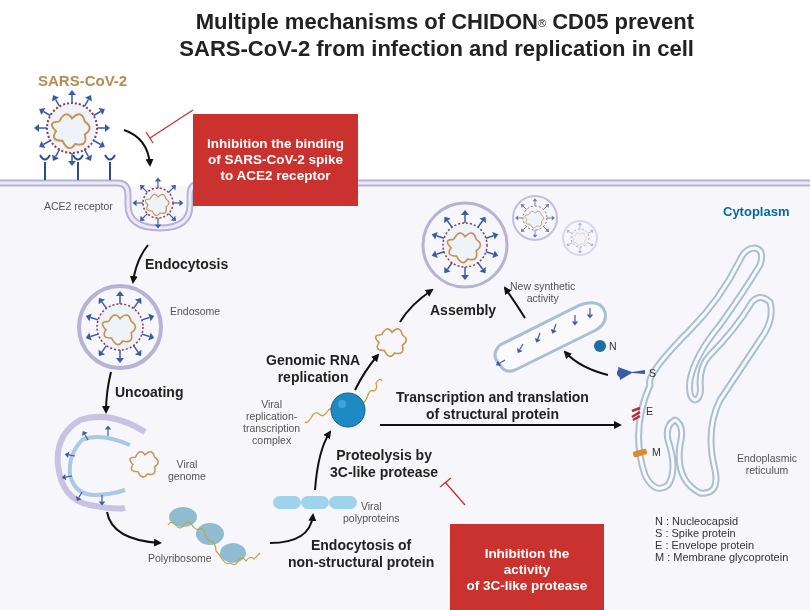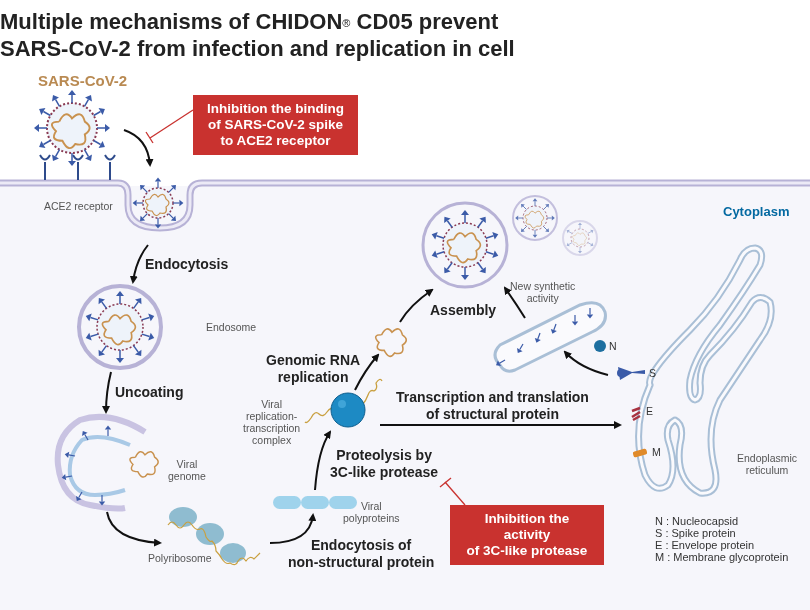--- a/index.html
+++ b/index.html
@@ -1,28 +1,28 @@
 <!DOCTYPE html>
 <html><head>
 <meta charset="utf-8">
 <style>
   html, body { margin:0; padding:0; }
   body { width:810px; height:610px; background:#ffffff; position:relative; overflow:hidden;
          font-family:"Liberation Sans", sans-serif; }
   .cell-bg { position:absolute; left:0; top:186px; width:810px; height:424px; background:#f6f6fb; }
   svg.diagram { position:absolute; left:0; top:0; width:810px; height:610px; }
   .txt { position:absolute; white-space:nowrap; }
-  .title { left:0; width:694px; top:8px; text-align:left; font-size:22px; font-weight:bold; color:#222; line-height:27px; }
+  .title { left:0; width:694px; top:8px; text-align:right; font-size:22px; font-weight:bold; color:#222; line-height:27px; }
   .title sup { font-size:11px; font-weight:normal; vertical-align:top; position:relative; top:2px; }
   .sars { left:38px; top:72px; font-size:15px; font-weight:bold; color:#b98a52; }
   .small { font-size:10.5px; color:#555; text-align:center; line-height:12px; }
   .step { font-size:14px; font-weight:bold; color:#222; line-height:17px; text-align:center; }
   .cyto { font-size:13px; font-weight:bold; color:#0369a1; }
   .redbox { position:absolute; background:#c9322f; color:#fff; font-weight:bold; font-size:13.5px;
-            text-align:center; line-height:16px; padding:6px 10px; box-sizing:border-box; }
+            text-align:center; line-height:16px; padding:22px 10px; box-sizing:border-box;margin-top:19px; }
   .legend { position:absolute; left:655px; top:515px; font-size:11px; color:#333; line-height:12px; }
   .legend div { white-space:nowrap; }
 </style>
 </head>
 <body>
 
 <div class="cell-bg"></div>
 
 <svg class="diagram" viewBox="0 0 810 610">
   <defs>
@@ -237,21 +237,21 @@
 <div class="redbox" style="left:193px;top:95px;width:165px;">
   <div>Inhibition the binding</div>
   <div>of SARS-CoV-2 spike</div>
   <div>to ACE2 receptor</div>
 </div>
 
 <div class="txt small" style="left:44px;top:200px;">ACE2 receptor</div>
 <div class="txt cyto" style="left:723px;top:204px;">Cytoplasm</div>
 
 <div class="txt step" style="left:145px;top:256px;">Endocytosis</div>
-<div class="txt small" style="left:170px;top:321px;margin-left:36px;">Endosome</div>
+<div class="txt small" style="left:170px;top:305px;">Endosome</div>
 <div class="txt step" style="left:115px;top:384px;">Uncoating</div>
 
 <div class="txt small" style="left:168px;top:458px;">
   <div>Viral</div>
   <div>genome</div>
 </div>
 <div class="txt small" style="left:148px;top:552px;">Polyribosome</div>
 
 <div class="txt small" style="left:243px;top:398px;">
   <div>Viral</div>

